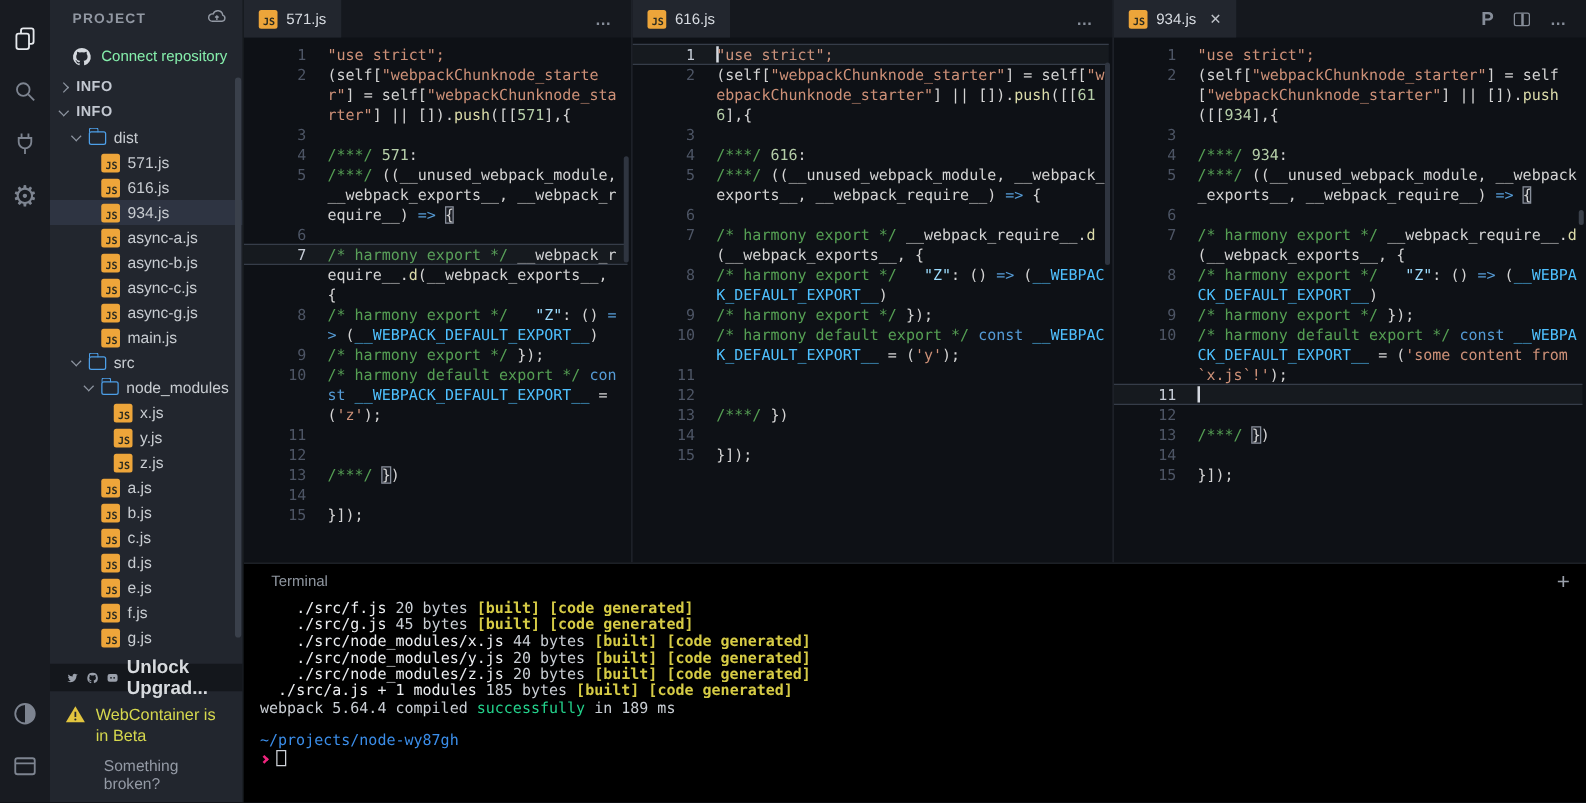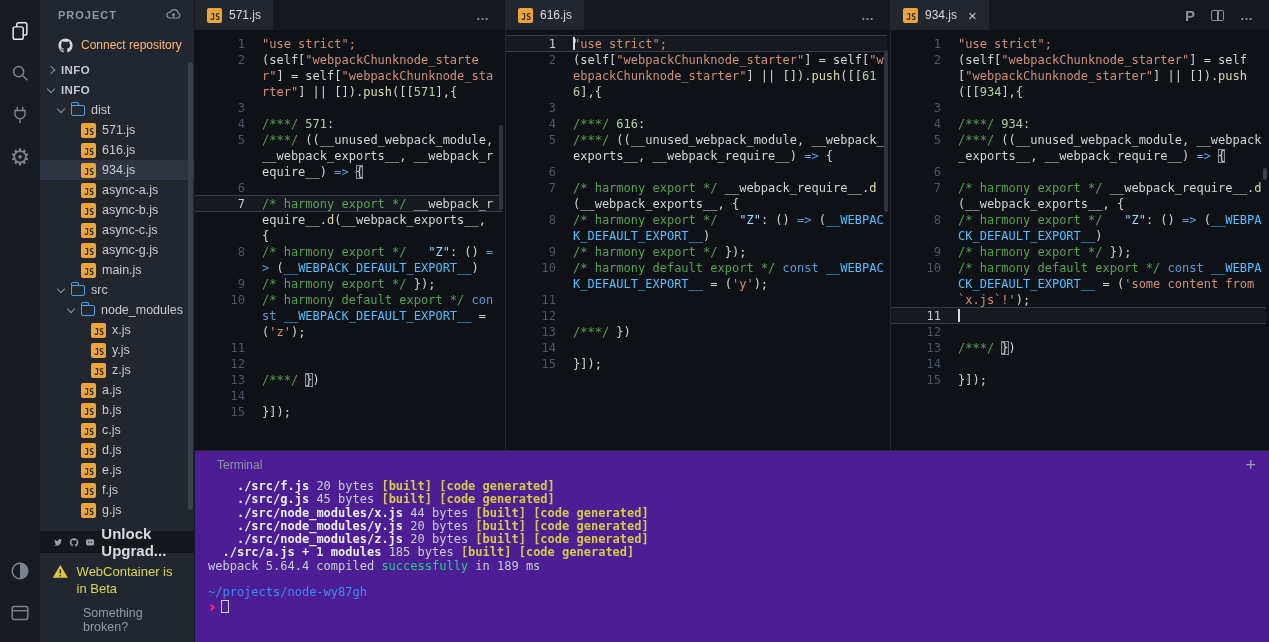--- a/index.html
+++ b/index.html
@@ -16,21 +16,21 @@
   .act-spacer { flex:1; }
   .gear-glyph { font-size:23px; line-height:1; }
 
   
   .panel { width:155px; background:#22262e; display:flex; flex-direction:column;
     flex-shrink:0; position:relative; border-right:1px solid #15181d; }
   .panel-head { height:30px; display:flex; align-items:center; padding:0 12px 0 18px;
     color:#9298a3; font-size:11px; font-weight:bold; letter-spacing:1px; }
   .panel-head .sp { flex:1; }
   .connect-row { height:30px; display:flex; align-items:center; gap:7px; padding-left:17px;
-    color:#fdba74; font-size:12px; cursor:pointer; }
+    color:#86efac; font-size:12px; cursor:pointer; }
   .gh-badge { width:17px; height:17px; fill:#d4d8de; }
 
   .tree { flex:1; overflow:hidden; position:relative; }
   .trow { height:20px; display:flex; align-items:center; font-size:12.5px; color:#c8ccd1;
     cursor:pointer; white-space:nowrap; }
   .trow.sel { background:#2e3442; }
   .trow.section { color:#c3c8d1; font-weight:bold; font-size:11.5px; letter-spacing:.4px; }
   .chev { width:6px; height:6px; border-right:1.6px solid #8d94a0; border-bottom:1.6px solid #8d94a0;
     display:inline-block; flex-shrink:0; margin-right:7px; }
   .chev.r { transform:rotate(-45deg); }
@@ -95,29 +95,29 @@
   .c-num { color:#b5cea8; } .c-prop { color:#9cdcfe; } .c-var { color:#4fc1ff; }
   .c-fn { color:#dcdcaa; }
   .c-bx { color:#d4d4d4; outline:1px solid #888f9b; outline-offset:-1px;
     background:rgba(130,140,160,.12); }
   .vthumb { position:absolute; width:4px; right:2px; background:#2f3540; border-radius:2px; }
   .pane:nth-child(1) .vthumb { top:95px; height:85px; }
   .pane:nth-child(2) .vthumb { top:20px; height:162px; }
   .pane:nth-child(3) .vthumb { top:138px; height:12px; background:#3a404a; }
 
   
-  .terminal { height:192px; border-top:1px solid #262b33; background:#4c1d95; position:relative; }
+  .terminal { height:192px; border-top:1px solid #262b33; background:#000000; position:relative; }
   .thead { height:26px; padding:7px 0 0 22px; font-size:12px; color:#8f96a0; }
   .t-plus { position:absolute; right:13px; top:4px; font-size:18px; color:#9aa0ab;
     cursor:pointer; font-weight:normal; }
   .tbody { padding:3px 0 0 13px; font-family:"DejaVu Sans Mono", monospace;
     font-size:12px; line-height:13.3px; cursor:text; }
   .tl { white-space:pre; min-height:13.3px; }
   .t-d { color:#c9ced4; }
-  .t-tb { color:#eceef1; font-weight:bold; }
+  .t-tb { color:#eceef1; font-weight:normal; }
   .t-ty { color:#d6cb45; font-weight:bold;text-align:center; }
   .t-tg { color:#23d18b; }
   .t-tbl { color:#3b8eea; }
   .tpc { display:inline-block; width:5px; height:5px; border-top:2px solid #f0257e;
     border-right:2px solid #f0257e; transform:rotate(45deg); margin:0 7px 1px 1px; }
   .t-tcur { display:inline-block; width:8px; height:13px; border:1px solid #cfd3d9;
     vertical-align:-2px; }
 </style>
 </head>
 <body>

